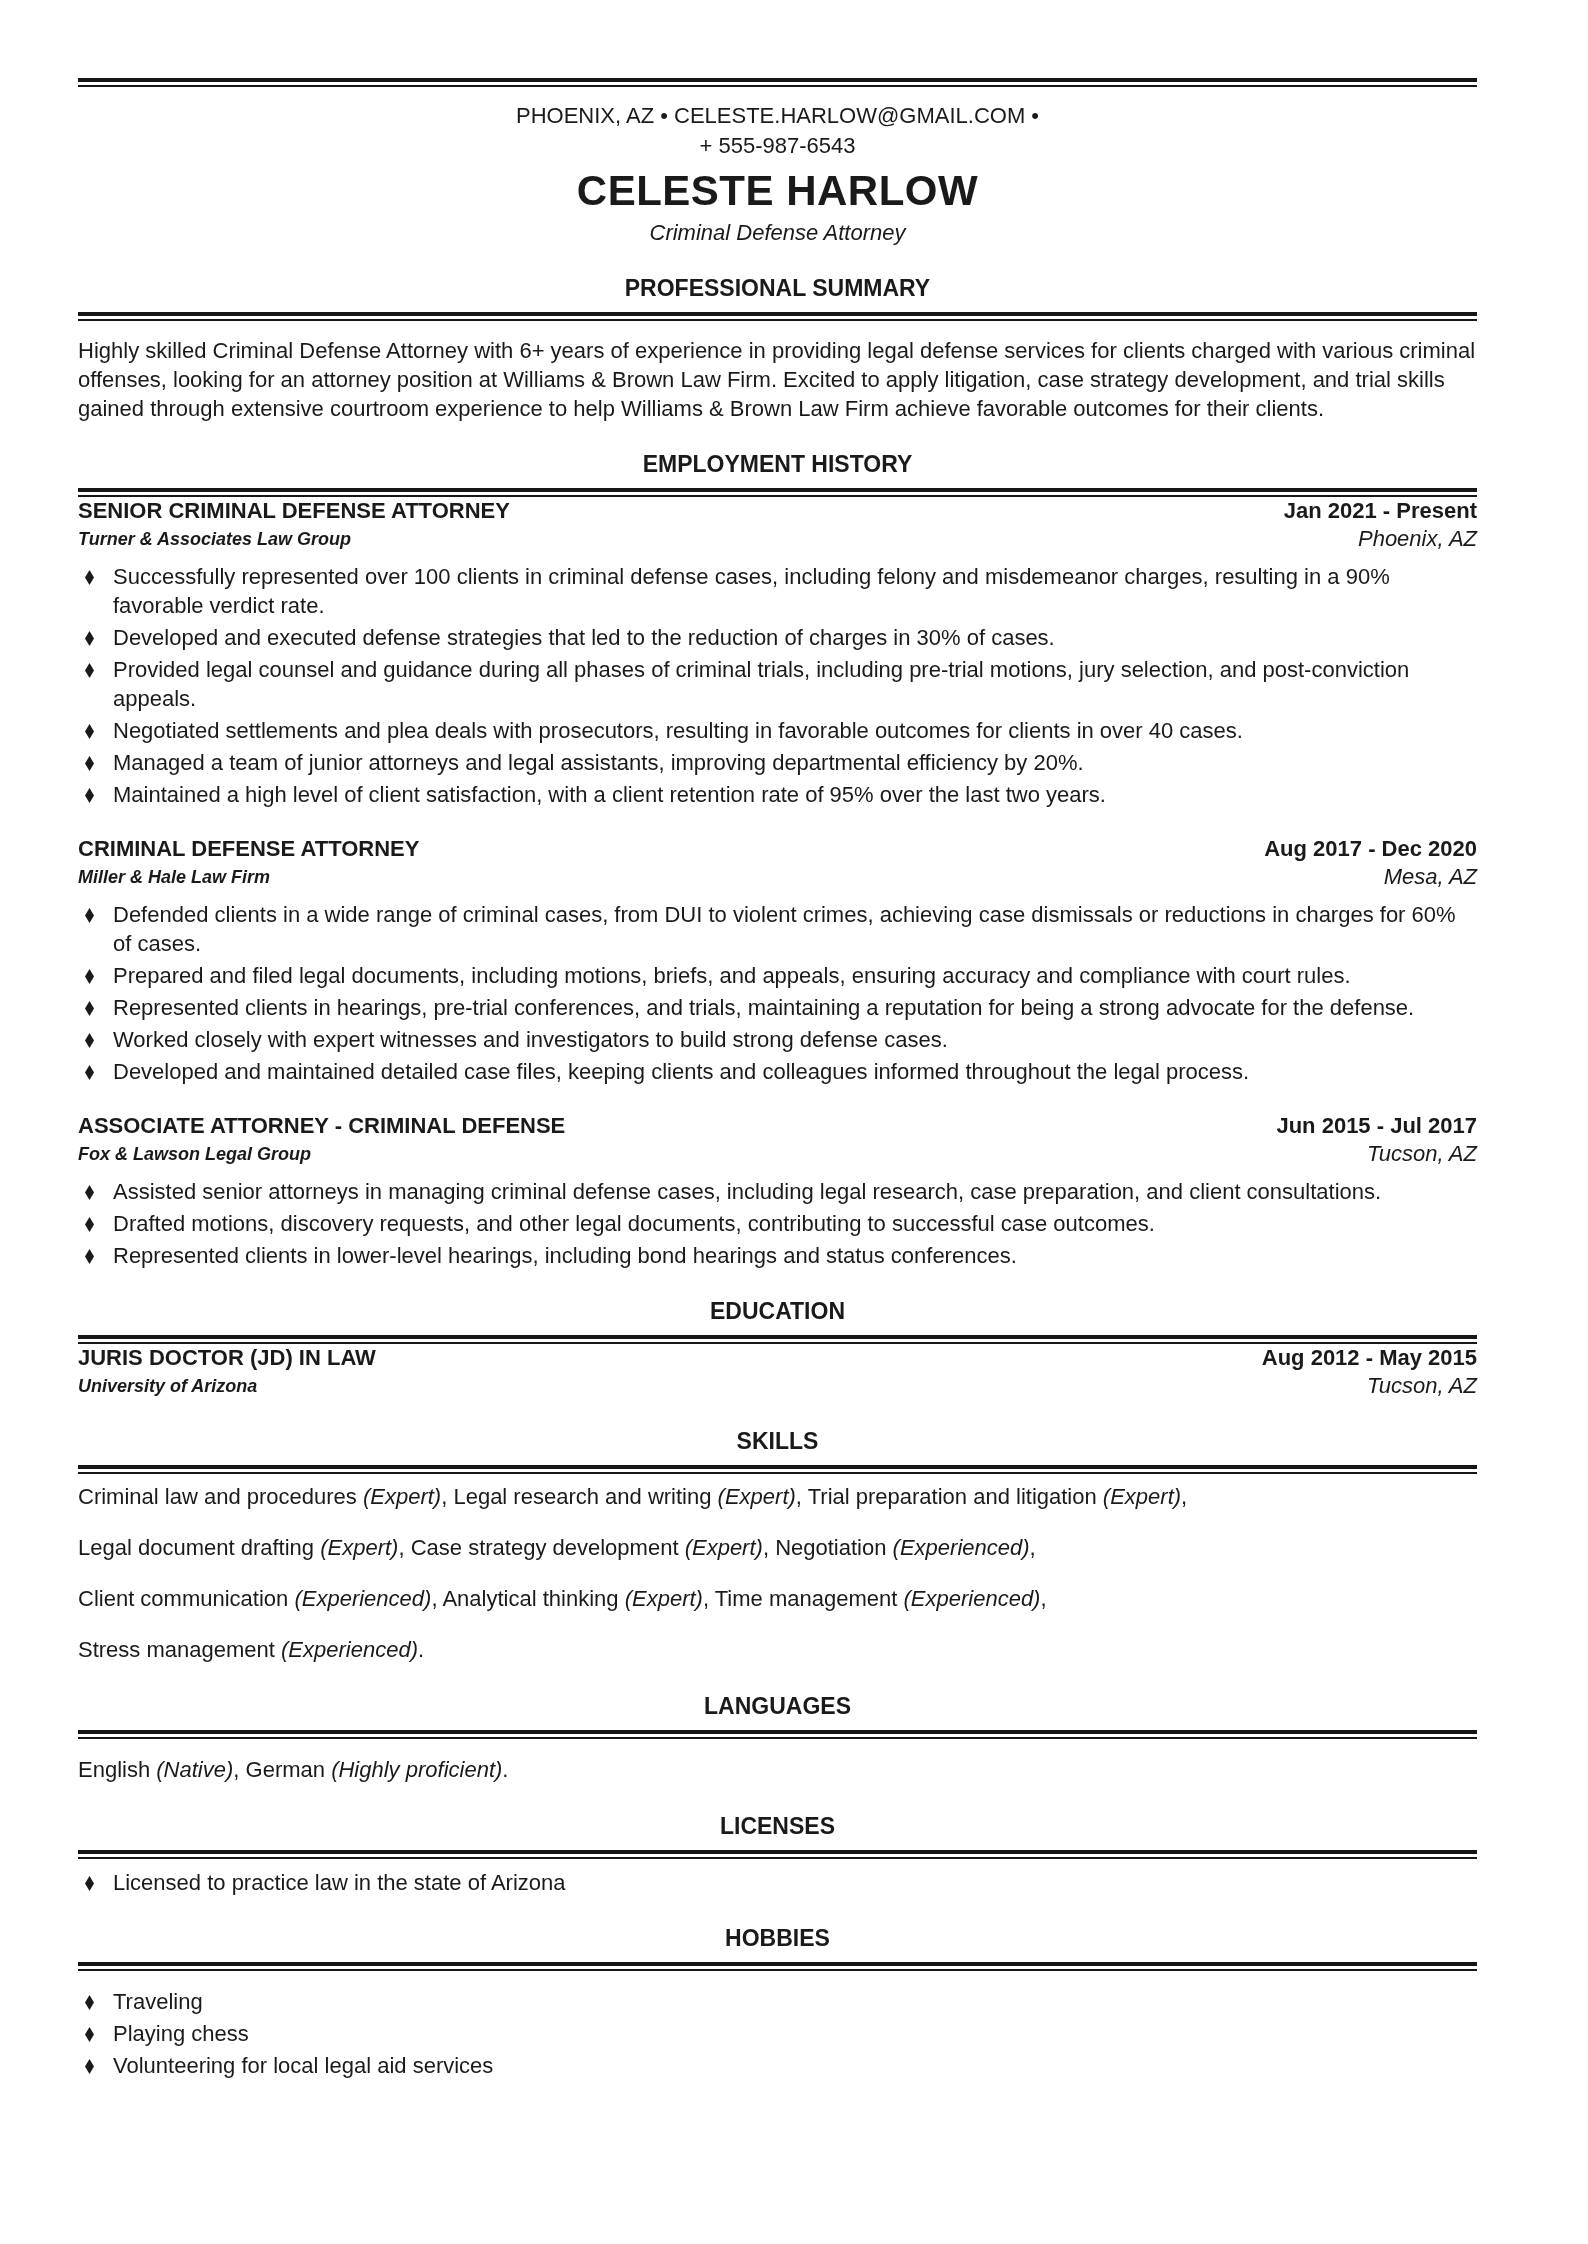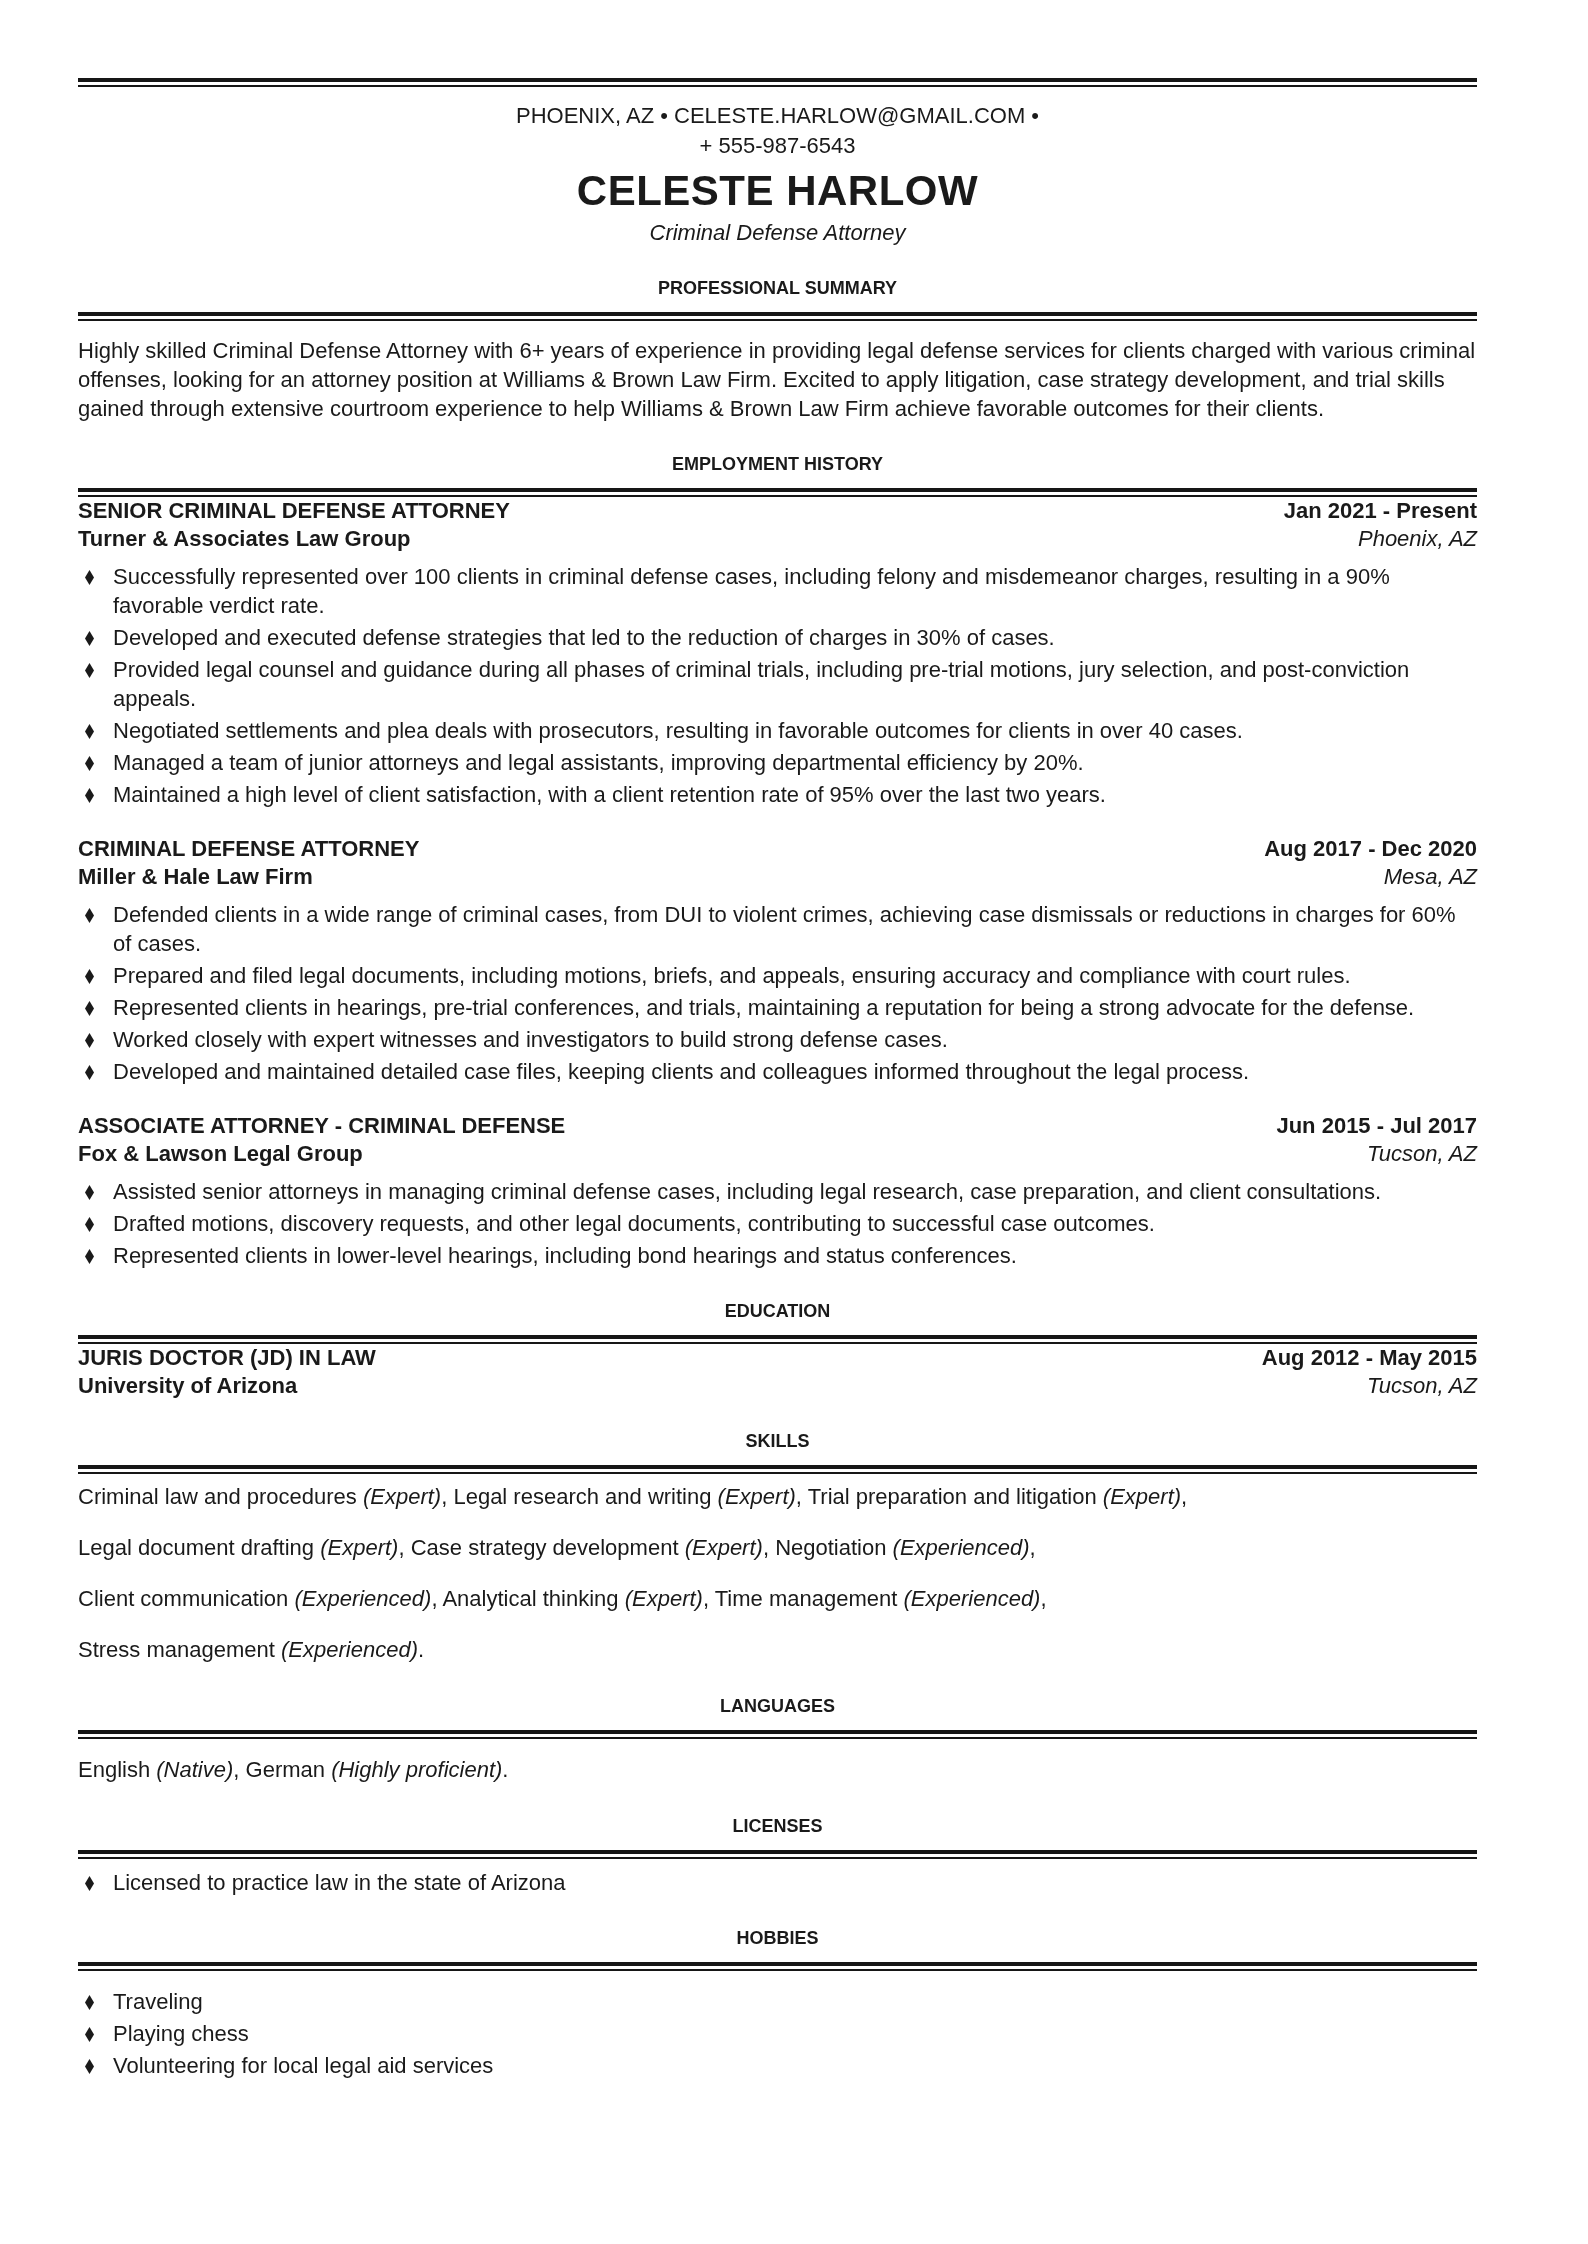--- a/index.html
+++ b/index.html
@@ -42,36 +42,36 @@
   .candidate-title {
     text-align: center;
     font-style: italic;
     font-size: 22px;
     line-height: 28px;
     margin-top: 2px;
   }
   
   .section-heading {
     text-align: center;
-    font-size: 18px;
+    font-size: 23px;
     font-weight: 700;
     line-height: 34px;
     margin: 24px 0 7px 0;
   }
   .body-text {
     font-size: 22px;
     line-height: 29px;
     margin: 15px 0 0 0;
   }
   
   .entry { margin-top: 0; }
   .entry + .entry { margin-top: 26px; }
   .entry-header { display: flex; justify-content: space-between; }
   .entry-title { font-size: 22px; font-weight: 700; line-height: 28px; }
-  .entry-company { font-size: 22px; font-weight: 700; line-height: 28px; }
+  .entry-company { font-size: 18px; font-weight: 700; font-style: italic; line-height: 28px; }
   .entry-dates { font-size: 22px; font-weight: 700; line-height: 28px; text-align: right; }
   .entry-location { font-size: 22px; font-weight: 400; font-style: italic; line-height: 28px; text-align: right; }
   
   ul.bullets {
     list-style: none;
     margin: 9px 0 0 0;
     padding: 0;
   }
   ul.bullets li {
     position: relative;

